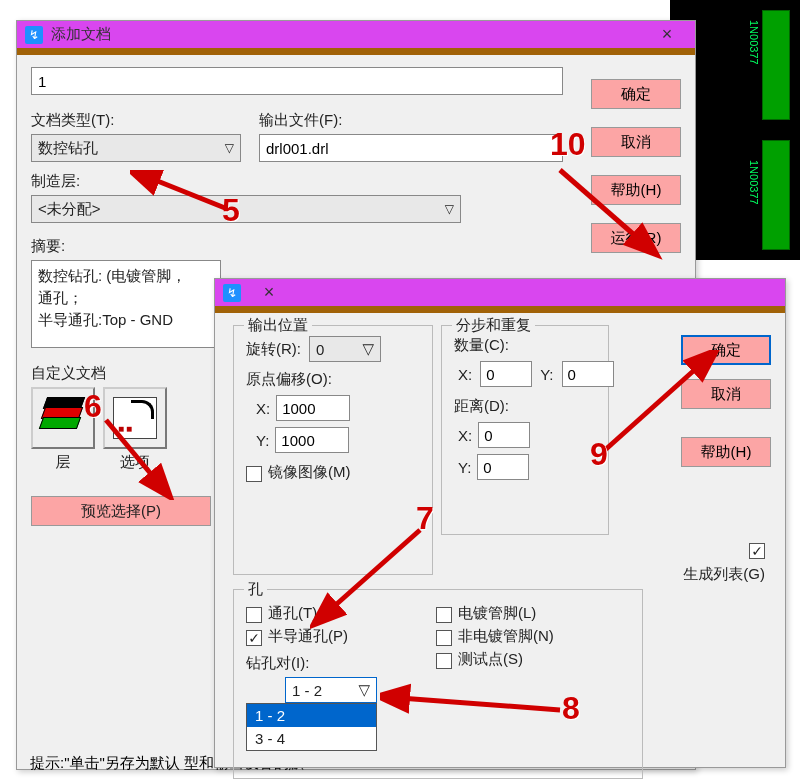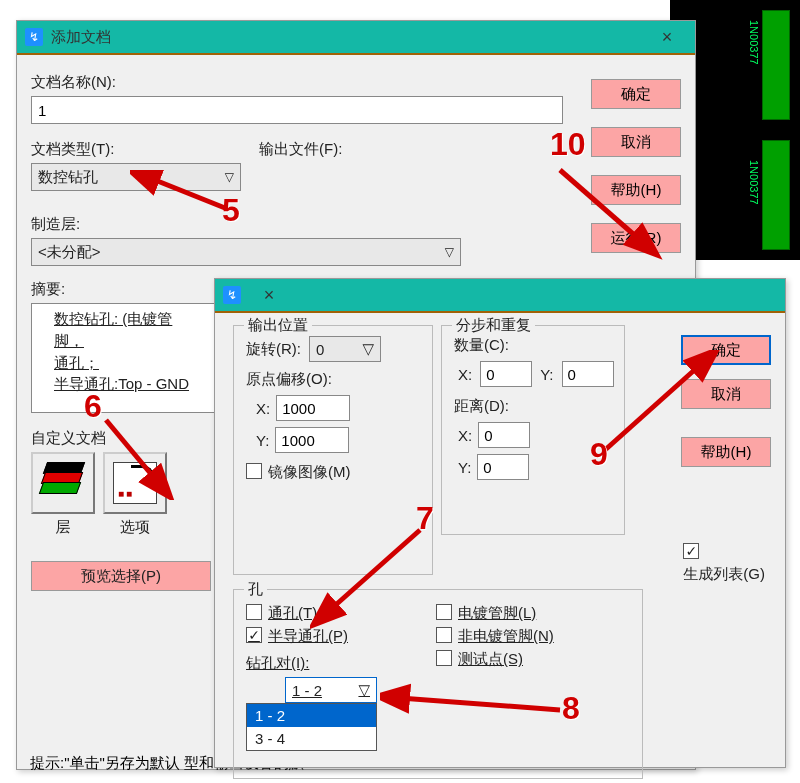--- a/index.html
+++ b/index.html
@@ -1,51 +1,51 @@
 <!DOCTYPE html>
 <html><head>
 <meta charset="utf-8">
 <style>
   * { box-sizing: border-box; font-family: "Microsoft YaHei", "Segoe UI", sans-serif; }
   body { margin: 0; width: 800px; height: 783px; background: #fff; position: relative; overflow: hidden; }
   .bg-pcb { position: absolute; right: 0; top: 0; width: 130px; height: 260px; background: #000; }
   .bg-pcb .pad { position: absolute; background: #00a000; border:1px solid #060; }
   .bg-pcb .txt { position: absolute; color: #00ff60; font-size: 11px; writing-mode: vertical-rl; }
   .dialog { position: absolute; background: #f0f0f0; border: 1px solid #999; box-shadow: 2px 2px 6px rgba(0,0,0,.2); }
-  .titlebar { height: 34px; background: #14b8a6; display: flex; align-items: center; padding: 0 8px; border-bottom: 2px solid #a16207; }
+  .titlebar { height: 34px; background: #d946ef; display: flex; align-items: center; padding: 0 8px; border-bottom: 7px solid #a16207; }
   .titlebar .app-icon { width: 18px; height: 18px; background: #1e90ff; border-radius: 2px; display:flex; align-items:center; justify-content:center; margin-right: 8px; }
   .titlebar .app-icon::before { content: "↯"; color:#fff; font-size:12px; }
   .titlebar .title { font-size: 15px; color: #333; flex: 1; }
   .titlebar .close { width: 40px; text-align: center; font-size: 18px; color:#333; cursor:pointer; }
   .body { padding: 12px 14px; font-size: 15px; color: #222; }
   .label { margin: 6px 0 4px; }
   .text-input { width: 100%; height: 28px; border: 1px solid #888; background: #fff; padding: 2px 6px; font-size: 15px; }
   .row { display: flex; gap: 18px; }
   .col { flex: 1; }
   .combo { display: flex; align-items: center; height: 28px; border: 1px solid #888; background: #e8e8e8; padding: 0 6px; justify-content: space-between; width: 100%; }
   .combo .chev { font-size: 12px; }
   .btn { width: 90px; height: 30px; border: 1px solid #999; background: #fca5a5; font-size: 15px; display:flex; align-items:center; justify-content:center; cursor:pointer; }
   .btn.primary { border: 2px solid #0066cc; }
   .sidebtns { position: absolute; right: 14px; top: 58px; display:flex; flex-direction:column; gap: 18px; }
-  .textarea { width: 100%; height: 110px; border:1px solid #888; background:#fff; padding:4px 22px; line-height:1.45; white-space:pre-wrap; overflow:hidden;text-decoration:underline; }
+  .textarea { width: 100%; height: 88px; border:1px solid #888; background:#fff; padding:4px 6px; line-height:1.45; white-space:pre-wrap; overflow:hidden; }
   .icon-btn { width: 64px; height: 62px; border: 2px outset #ccc; background:#eee; display:flex; align-items:center; justify-content:center; }
   .layers-icon { width: 44px; height: 42px; position: relative; }
   .layers-icon span { position:absolute; width:38px; height:12px; transform: skewX(-20deg); border:1px solid #000; }
   .layers-icon .l1 { top:0; left:4px; background:#000; }
   .layers-icon .l2 { top:10px; left:2px; background:#e00000; }
   .layers-icon .l3 { top:20px; left:0; background:#00a800; }
   .options-icon { width:44px; height:42px; position:relative; background:#fff; border:1px solid #444; }
   .options-icon::before { content:""; position:absolute; top:2px; right:2px; width:20px; height:16px; border:3px solid #000; border-radius:0 12px 0 0; border-left:none; border-bottom:none; }
   .options-icon::after { content:"■■"; position:absolute; bottom:4px; left:4px; color:#b00; font-size:10px; letter-spacing:2px; }
   .icon-caption { text-align:center; font-size:15px; margin-top:4px; }
   .groupbox { border:1px solid #bbb; margin:6px 4px 10px; padding:10px 12px 12px; position:relative; }
   .groupbox > .legend { position:absolute; top:-10px; left:10px; background:#f0f0f0; padding:0 4px; font-size:15px; }
   .small-input { width: 74px; height:26px; border:1px solid #888; background:#fff; padding:2px 5px; font-size:15px; }
   .small-combo { width: 72px; height:26px; border:1px solid #888; background:#e8e8e8; display:flex; align-items:center; justify-content:space-between; padding:0 6px; font-size:15px; }
-  .checkbox { display:flex; align-items:flex-start; gap:6px; font-size:15px; margin:4px 0; }
+  .checkbox { display:flex; align-items:flex-end; gap:6px; font-size:15px; margin:4px 0; }
   .checkbox .box { width:16px; height:16px; border:1px solid #555; background:#fff; display:flex; align-items:center; justify-content:center; font-size:14px; line-height:1; }
   .checkbox.checked .box::before { content:"✓"; }
   .dropdown-open { position:relative; width:131px;padding-left:39px; }
   .dropdown-open .sel { height:26px; border:1px solid #0066cc; background:#fff; display:flex; align-items:center; justify-content:space-between; padding:0 6px; font-size:15px; }
   .dropdown-open .list { position:absolute; top:26px; left:0; right:0; border:1px solid #555; background:#fff; z-index:20; }
   .dropdown-open .list .opt { padding:3px 8px; font-size:15px; }
   .dropdown-open .list .opt.hl { background:#0066cc; color:#fff; }
   .annot { position:absolute; color:#d00000; font-weight:bold; font-size:32px; text-shadow:1px 1px 0 #fff; z-index:50; pointer-events:none; }
   svg.arrow { position:absolute; z-index:49; pointer-events:none; }
   .hint { position:absolute; left:30px; bottom:10px; font-size:15px; line-height:1.4; }
@@ -68,37 +68,37 @@
   </div>
 
   <div class="sidebtns">
     <div class="btn">确定</div>
     <div class="btn">取消</div>
     <div class="btn">帮助(H)</div>
     <div class="btn">运行(R)</div>
   </div>
 
   <div class="body" style="width:560px;">
-    <div class="label">文档名称(N):</div>
     <input class="text-input" value="1" style="">
 
     <div class="row" style="margin-top:10px;">
       <div class="col" style="flex:0 0 210px;">
         <div class="label">文档类型(T):</div>
         <div class="combo">
           <span>数控钻孔</span>
           <span class="chev">▽</span>
         </div>
       </div>
       <div class="col">
         <div class="label">输出文件(F):</div>
-      </div>
-    </div>
-
-    <div class="label" style="margin-top:24px;">制造层:</div>
+        <input class="text-input" value="drl001.drl" style="">
+      </div>
+    </div>
+
+    <div class="label" style="margin-top:10px;">制造层:</div>
     <div class="combo" style="width:430px;">
       <span>&lt;未分配&gt;</span>
       <span class="chev">▽</span>
     </div>
 
     <div class="label" style="margin-top:14px;">摘要:</div>
     <div class="textarea" style="width:190px;">数控钻孔: (电镀管脚，
 通孔；
 半导通孔:Top - GND</div>
 
@@ -161,21 +161,21 @@
         <div style="display:flex; align-items:center; gap:6px; margin:0 0 10px 10px;">
           <span>Y:</span>
           <input class="small-input" value="1000" style="">
         </div>
         <div class="checkbox">
           <span class="box"></span>
             <span>镜像图像(M)</span>
         </div>
       </div>
 
-      <div class="groupbox" style="width:184px; height:210px;">
+      <div class="groupbox" style="width:168px; height:210px;">
         <div class="legend">分步和重复</div>
         <div>数量(C):</div>
         <div style="display:flex; align-items:center; gap:8px; margin:6px 0 10px 4px;">
           <span>X:</span>
           <input class="small-input" style="width: 52px;" value="0">
           <span>Y:</span>
           <input class="small-input" style="width: 52px;" value="0">
         </div>
         <div>距离(D):</div>
         <div style="display:flex; align-items:center; gap:6px; margin:6px 0 6px 4px;">
@@ -189,21 +189,21 @@
       </div>
     </div>
 
     <div class="checkbox checked" style="position:absolute; right:20px; top:260px;flex-direction:column;">
       <span class="box"></span>
         <span>生成列表(G)</span>
     </div>
 
     <div class="groupbox" style="width:410px; height:190px; margin-top:4px;">
       <div class="legend">孔</div>
-      <div style="display:flex;text-decoration:underline;">
+      <div style="display:flex;">
         <div style="width:190px;">
           <div class="checkbox">
               <span class="box"></span>
               <span>通孔(T)</span>
             </div>
           <div class="checkbox checked">
               <span class="box"></span>
               <span>半导通孔(P)</span>
             </div>
           <div style="margin:8px 0 4px;">钻孔对(I):</div>

